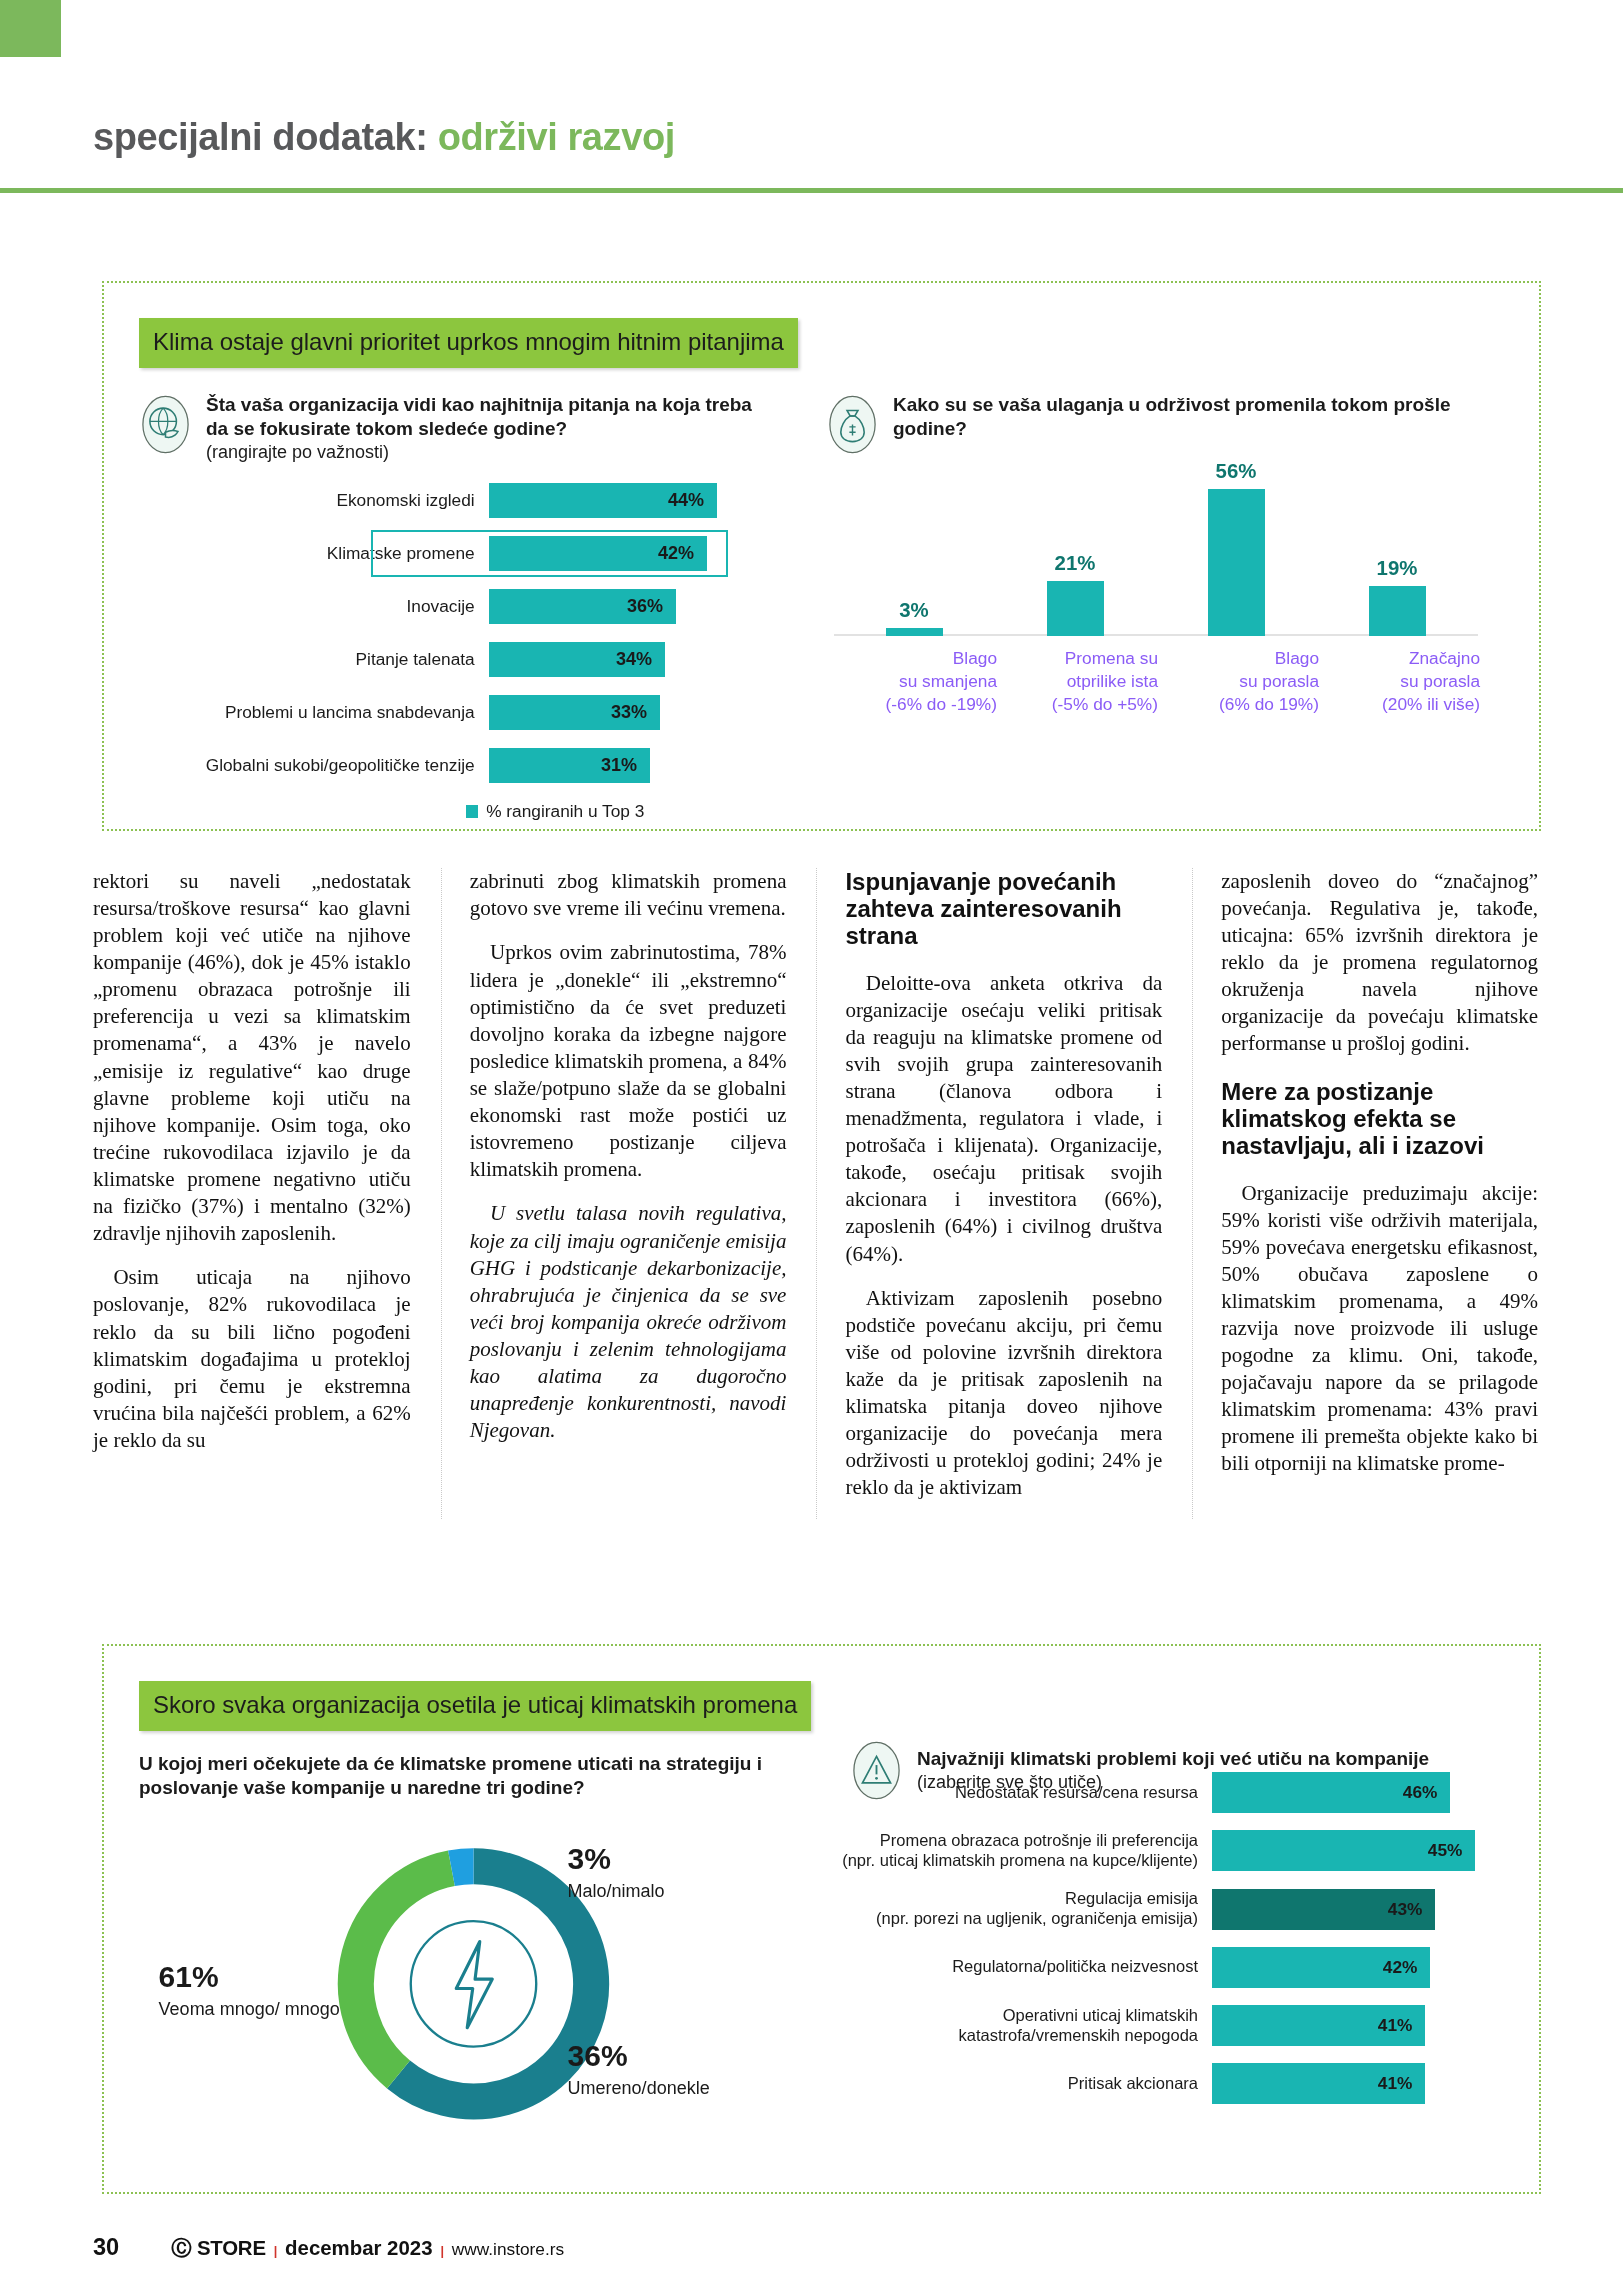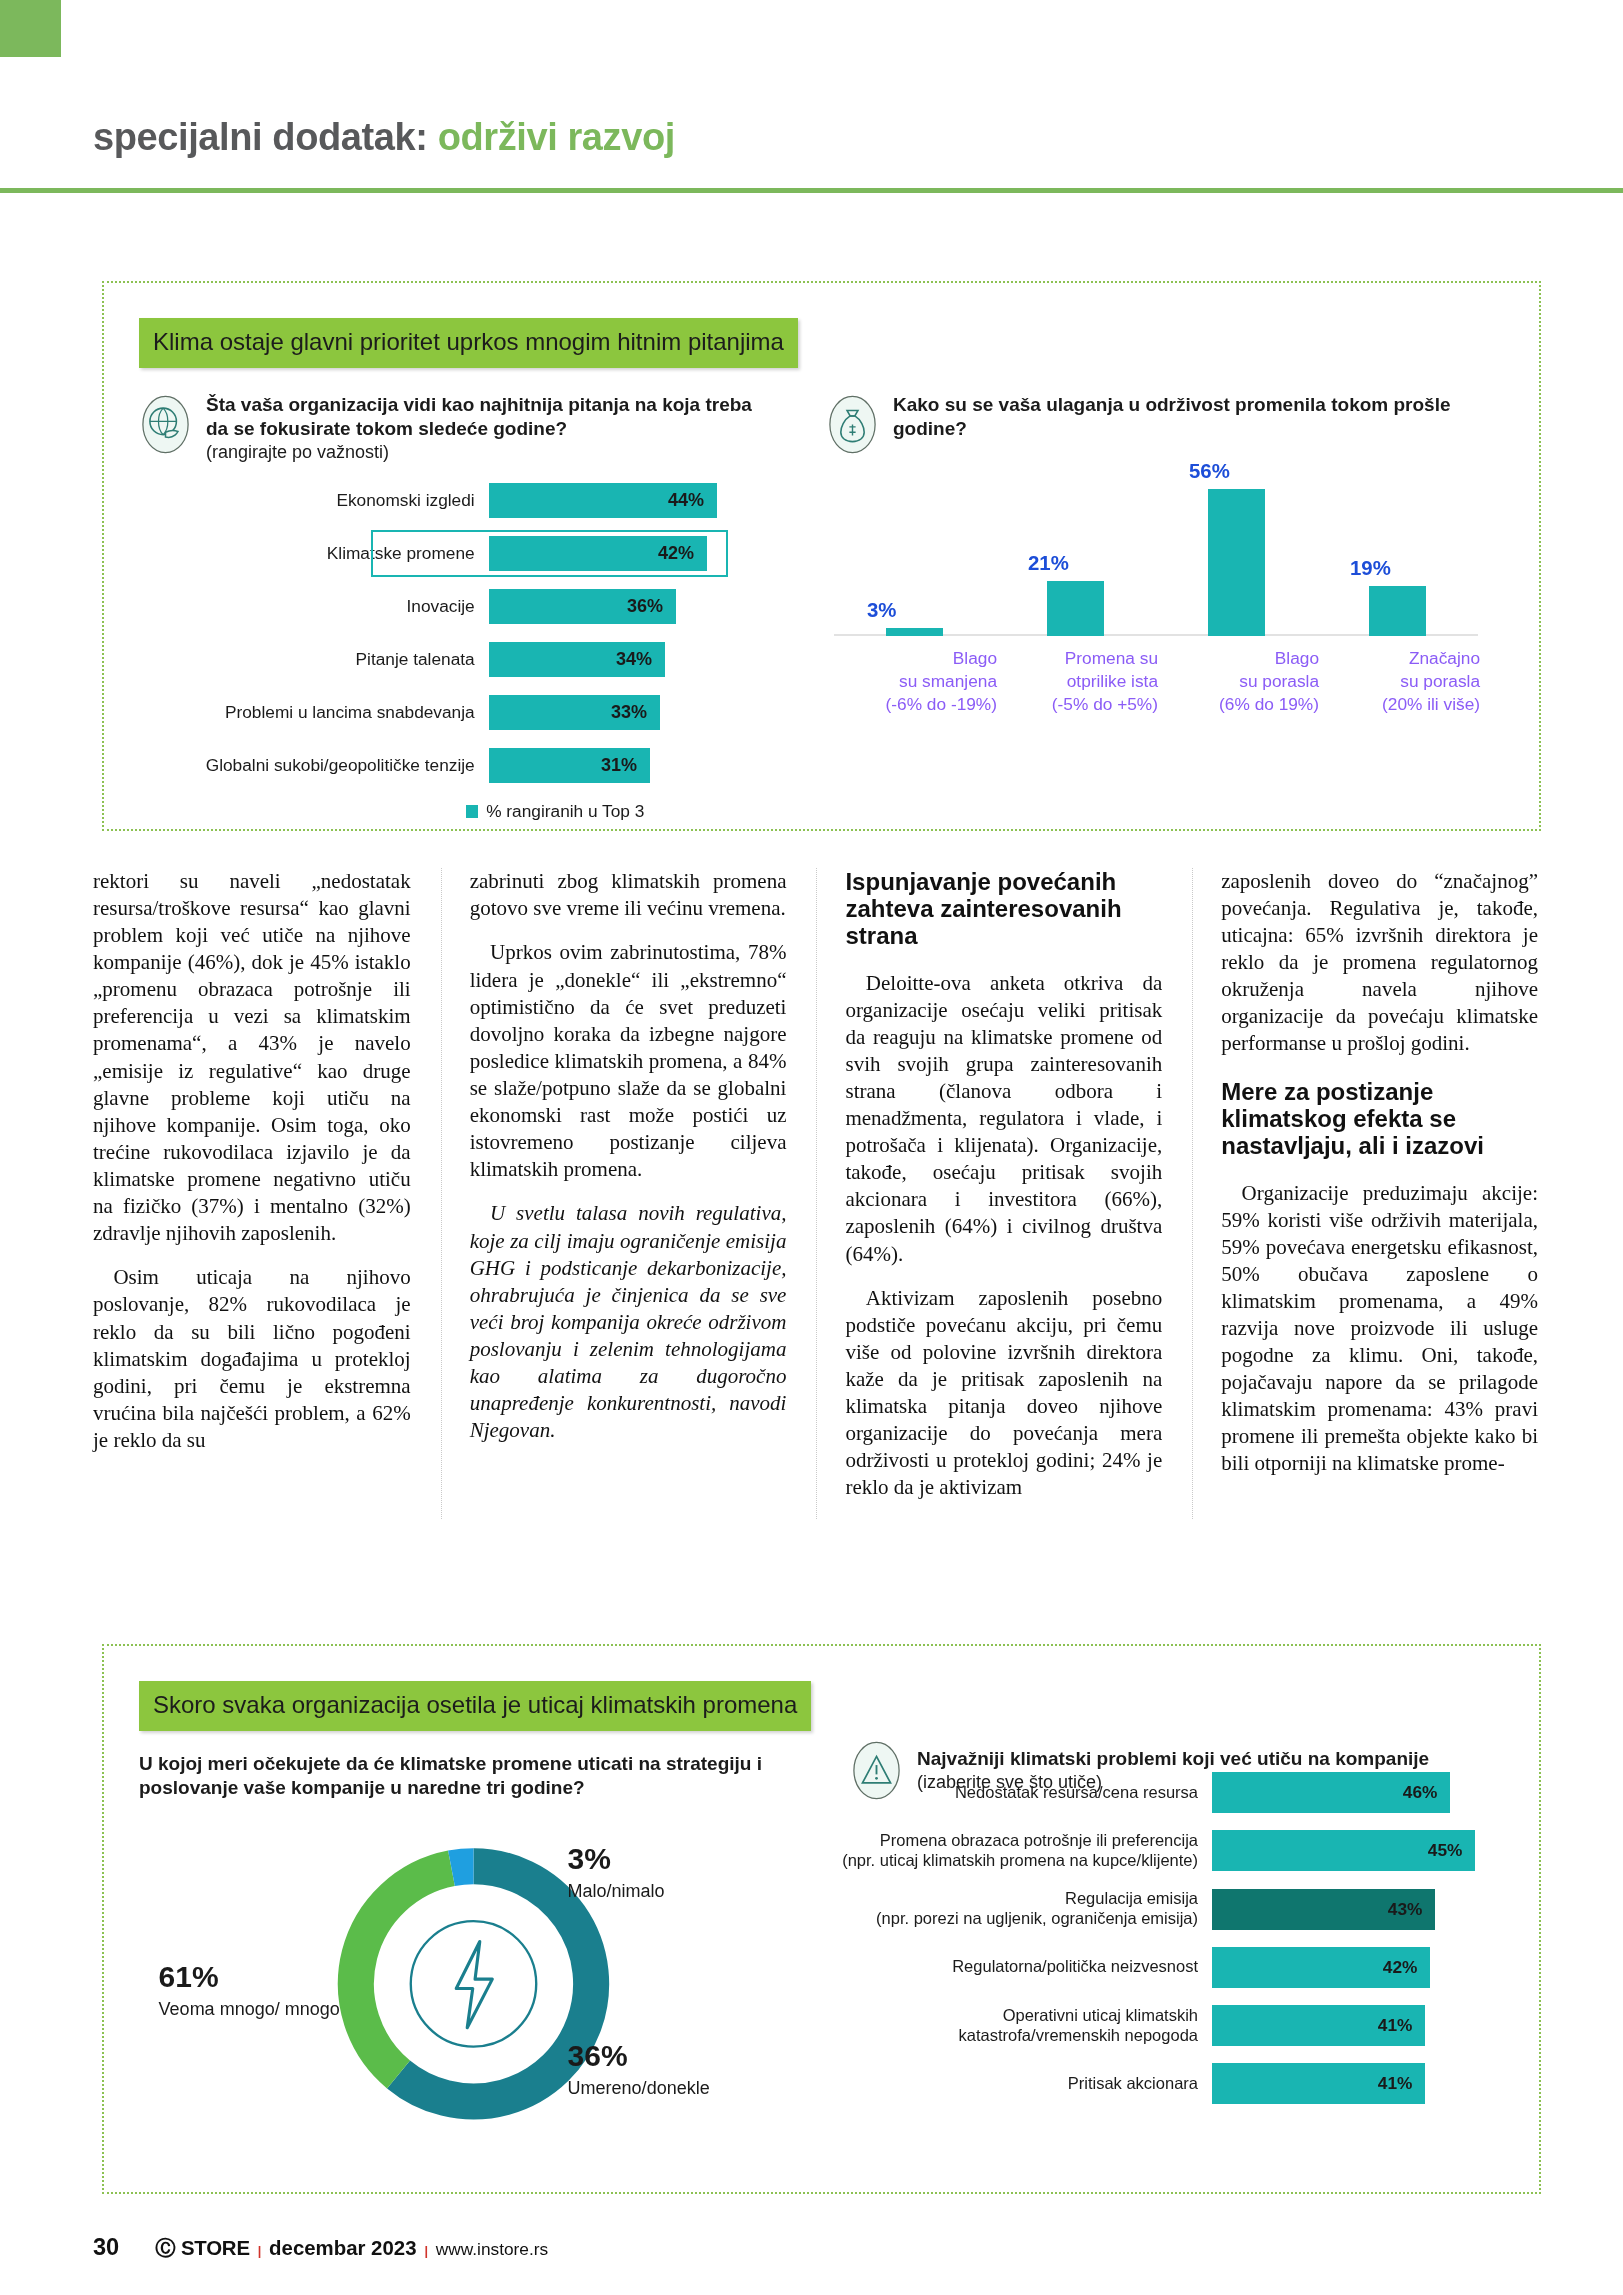--- a/index.html
+++ b/index.html
@@ -63,31 +63,31 @@
     pointer-events:none;
   }
   .legend-row { position:absolute; display:flex; align-items:center; gap:7.9px; font-size:17.3px; color:#1b1b1b;}
   .legend-swatch { width:12.6px; height:12.6px; background:#19b5b2; display:inline-block;}
 
   
   .vcol-chart { position:absolute; }
   .vcol-plot { position:relative; }
   .vcol-axis { position:absolute; left:0; right:0; height:2.4px; background:#e2e2e2; }
   .vcol { position:absolute; background:#19b5b2; bottom:0; }
-  .vcol-value { position:absolute; font-size:20.4px; font-weight:bold; color:#1d4ed8; }
+  .vcol-value { position:absolute; font-size:20.4px; font-weight:bold; color:#0f766e; text-align:center; }
   .vcol-label { position:absolute; font-size:17.3px; color:#8b5cf6; text-align:right; line-height:1.32; }
 
   
   .donut-wrap { position:absolute; }
   .donut-cb { position:absolute; font-size:30px; font-weight:bold; color:#1a1a1a; }
   .donut-cb small { display:block; font-size:18px; font-weight:normal; line-height:1.35; margin-top:3.1px;}
 
   
   .footer { position:absolute; left:93px; top:2234px; display:flex; align-items:baseline; gap:0px; }
-  .footer .pg { font-size:23.6px; font-weight:bold; color:#111; margin-right:36px;}
+  .footer .pg { font-size:23.6px; font-weight:bold; color:#111; margin-right:52px;}
   .footer .brand { font-size:20.4px; font-weight:bold; color:#111; letter-spacing:-0.2px;}
   .footer .sep { color:#d0342c; margin:0 7.9px; font-weight:bold;}
   .footer .date { font-size:20.4px; font-weight:bold; color:#111;}
   .footer .url { font-size:17.3px; color:#111;}
 </style>
 </head>
 <body>
 
 <div class="page">
 

